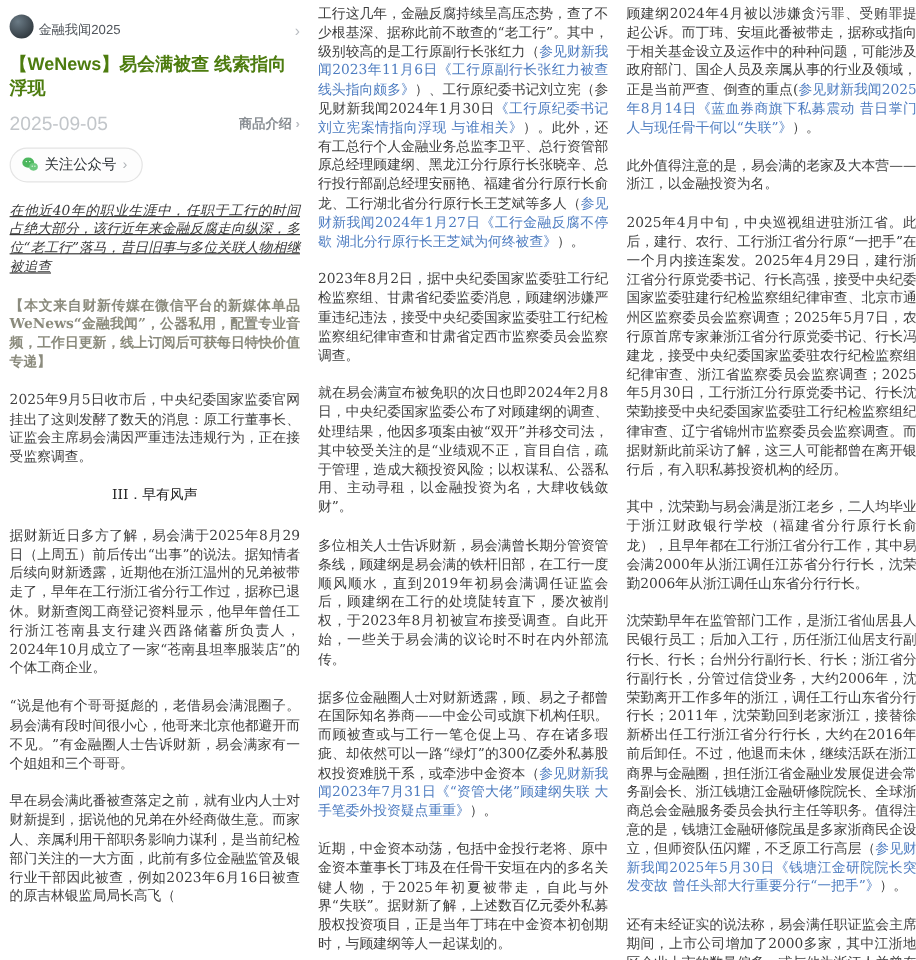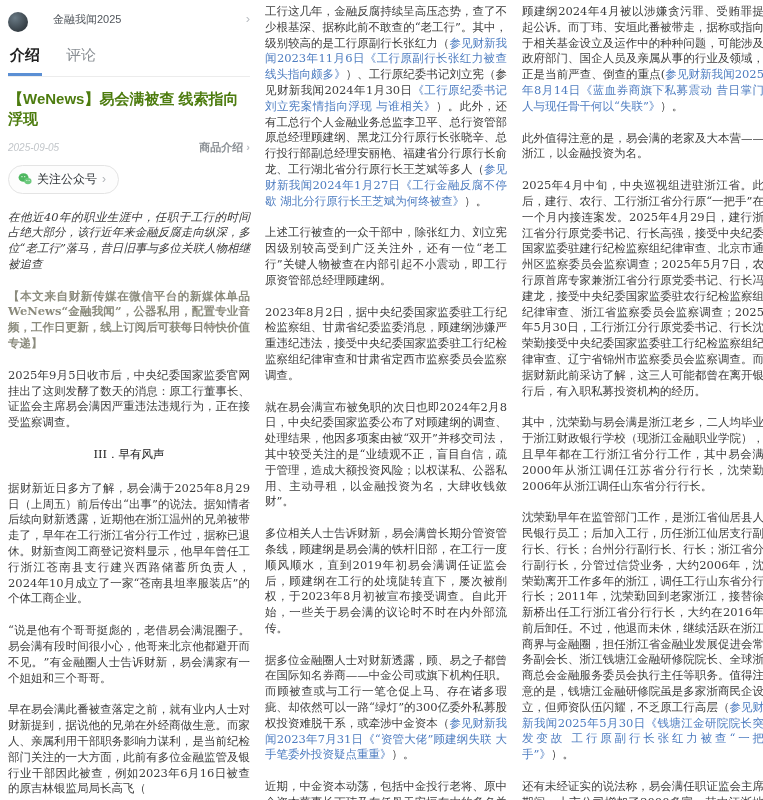--- a/index.html
+++ b/index.html
@@ -3,66 +3,62 @@
 <meta charset="utf-8">
 <style>
   * { margin:0; padding:0; box-sizing:border-box; }
   html,body { width:763px; height:800px; background:#ffffff; overflow:hidden; }
   body { font-family:"Liberation Sans", sans-serif; }
 
   .page { display:flex; gap:15px; padding:4px 10px 0 8px; }
   .col { width:242px; flex:0 0 242px; }
 
   
-  .account-row { display:flex; align-items:flex-start; gap:25px; padding:8px 0 10px; }
+  .account-row { display:flex; align-items:flex-end; gap:4px; padding:8px 0 10px; }
   .avatar { width:20px; height:20px; border-radius:50%;
             background:radial-gradient(circle at 35% 30%, #6a7a85, #20262b); flex:0 0 20px; }
   .account-name { font-size:11px; color:#51565c; }
   .account-chevron { margin-left:auto; color:#b9bdc2; font-size:13px; line-height:1; cursor:pointer; }
 
   .tabs { display:flex; gap:22px; border-bottom:1px solid #ececec; margin-bottom:12px; }
   .tab { font-size:15px; color:#8a8f94; padding:4px 2px 8px; cursor:pointer; }
   .tab.active { color:#1f1f1f; font-weight:bold; border-bottom:3px solid #5b8fd4; }
 
   .title { font-size:15px; font-weight:bold; color:#4d7c0f; line-height:1.35; margin:2px 0 10px; }
   .meta-row { display:flex; align-items:center; justify-content:space-between; margin-bottom:10px; }
-  .date { font-size:10px; color:#c2c6ca;font-style:italic; }
+  .date { font-size:16px; color:#c2c6ca; }
   .product-link { font-size:11px; color:#8a8f94; cursor:pointer;font-weight:bold; }
   .product-link .chev { color:#b9bdc2; }
 
   .follow-pill { display:inline-flex; align-items:center; gap:5px; border:1px solid #e4e4e4;
                  background:#fdfdfd; border-radius:15px; padding:5px 12px 5px 9px;
                  font-size:12px; color:#2f3438; cursor:pointer; margin-bottom:16px;justify-content:center; }
   .follow-pill .chev { color:#b0b4b8; font-size:12px; }
   .wechat-icon { width:14px; height:14px; display:inline-block; }
 
   
   .p { font-family:"DejaVu Serif","Liberation Serif",serif; font-size:11.5px; line-height:15.8px;
        color:#3d3d3d; text-align:justify; margin-bottom:16px; }
-  .p.intro { font-style:italic; color:#3a3a3a; }
+  .p.intro { font-style:italic; text-decoration:underline; color:#3a3a3a; }
   .p.notice { font-weight:bold; color:#8b8b7d; }
   .p.heading { text-align:center; font-weight:normal; color:#222; margin:4px 0 18px; }
   .p .link { color:#4d7cc0; cursor:pointer; }
 </style>
 </head>
 <body>
 
 <div class="page">
 
   <div class="col">
     <div class="account-row">
       <span class="avatar"></span>
       <span class="account-name">金融我闻2025</span>
       <span class="account-chevron">›</span>
     </div>
 
-    <div class="tabs">
-      <span class="tab active">介绍</span>
-      <span class="tab">评论</span>
-    </div>
 
     <div class="title">【WeNews】易会满被查 线索指向浮现</div>
 
     <div class="meta-row">
       <span class="date">2025-09-05</span>
       <span class="product-link">
         <span>商品介绍</span>
         <span class="chev">›</span>
       </span>
     </div>
@@ -87,33 +83,32 @@
         <p class="p heading"><span>III．早有风声</span></p>
         <p class="p"><span>据财新近日多方了解，易会满于2025年8月29日（上周五）前后传出“出事”的说法。据知情者后续向财新透露，近期他在浙江温州的兄弟被带走了，早年在工行浙江省分行工作过，据称已退休。财新查阅工商登记资料显示，他早年曾任工行浙江苍南县支行建兴西路储蓄所负责人，2024年10月成立了一家“苍南县坦率服装店”的个体工商企业。</span></p>
         <p class="p"><span>“说是他有个哥哥挺彪的，老借易会满混圈子。易会满有段时间很小心，他哥来北京他都避开而不见。”有金融圈人士告诉财新，易会满家有一个姐姐和三个哥哥。</span></p>
         <p class="p"><span>早在易会满此番被查落定之前，就有业内人士对财新提到，据说他的兄弟在外经商做生意。而家人、亲属利用干部职务影响力谋利，是当前纪检部门关注的一大方面，此前有多位金融监管及银行业干部因此被查，例如2023年6月16日被查的原吉林银监局局长高飞（</span></p>
       </div>
   </div>
 
   <div class="col">
     <div class="article-col">
         <p class="p"><span>工行这几年，金融反腐持续呈高压态势，查了不少根基深、据称此前不敢查的“老工行”。其中，级别较高的是工行原副行长张红力（</span><span class="link">参见财新我闻2023年11月6日《工行原副行长张红力被查 线头指向颇多》</span><span>）、工行原纪委书记刘立宪（参见财新我闻2024年1月30日</span><span class="link">《工行原纪委书记刘立宪案情指向浮现 与谁相关》</span><span>）。此外，还有工总行个人金融业务总监李卫平、总行资管部原总经理顾建纲、黑龙江分行原行长张晓辛、总行投行部副总经理安丽艳、福建省分行原行长俞龙、工行湖北省分行原行长王芝斌等多人（</span><span class="link">参见财新我闻2024年1月27日《工行金融反腐不停歇 湖北分行原行长王芝斌为何终被查》</span><span>）。</span></p>
-        <p class="p"><span>上述工行被查的一众干部中，除张红力、刘立宪因级别较高受到广泛关注外，还有一位“老工行”关键人物被查在内部引起不小震动，即工行原资管部总经理顾建纲。</span></p>
         <p class="p"><span>2023年8月2日，据中央纪委国家监委驻工行纪检监察组、甘肃省纪委监委消息，顾建纲涉嫌严重违纪违法，接受中央纪委国家监委驻工行纪检监察组纪律审查和甘肃省定西市监察委员会监察调查。</span></p>
         <p class="p"><span>就在易会满宣布被免职的次日也即2024年2月8日，中央纪委国家监委公布了对顾建纲的调查、处理结果，他因多项案由被“双开”并移交司法，其中较受关注的是“业绩观不正，盲目自信，疏于管理，造成大额投资风险；以权谋私、公器私用、主动寻租，以金融投资为名，大肆收钱敛财”。</span></p>
         <p class="p"><span>多位相关人士告诉财新，易会满曾长期分管资管条线，顾建纲是易会满的铁杆旧部，在工行一度顺风顺水，直到2019年初易会满调任证监会后，顾建纲在工行的处境陡转直下，屡次被削权，于2023年8月初被宣布接受调查。自此开始，一些关于易会满的议论时不时在内外部流传。</span></p>
         <p class="p"><span>据多位金融圈人士对财新透露，顾、易之子都曾在国际知名券商——中金公司或旗下机构任职。而顾被查或与工行一笔仓促上马、存在诸多瑕疵、却依然可以一路“绿灯”的300亿委外私募股权投资难脱干系，或牵涉中金资本（</span><span class="link">参见财新我闻2023年7月31日《“资管大佬”顾建纲失联 大手笔委外投资疑点重重》</span><span>）。</span></p>
         <p class="p"><span>近期，中金资本动荡，包括中金投行老将、原中金资本董事长丁玮及在任骨干安垣在内的多名关键人物，于2025年初夏被带走，自此与外界“失联”。据财新了解，上述数百亿元委外私募股权投资项目，正是当年丁玮在中金资本初创期时，与顾建纲等人一起谋划的。</span></p>
       </div>
   </div>
 
   <div class="col">
     <div class="article-col">
         <p class="p"><span>顾建纲2024年4月被以涉嫌贪污罪、受贿罪提起公诉。而丁玮、安垣此番被带走，据称或指向于相关基金设立及运作中的种种问题，可能涉及政府部门、国企人员及亲属从事的行业及领域，正是当前严查、倒查的重点(</span><span class="link">参见财新我闻2025年8月14日《蓝血券商旗下私募震动 昔日掌门人与现任骨干何以“失联”》</span><span>）。</span></p>
         <p class="p"><span>此外值得注意的是，易会满的老家及大本营——浙江，以金融投资为名。</span></p>
         <p class="p"><span>2025年4月中旬，中央巡视组进驻浙江省。此后，建行、农行、工行浙江省分行原“一把手”在一个月内接连案发。2025年4月29日，建行浙江省分行原党委书记、行长高强，接受中央纪委国家监委驻建行纪检监察组纪律审查、北京市通州区监察委员会监察调查；2025年5月7日，农行原首席专家兼浙江省分行原党委书记、行长冯建龙，接受中央纪委国家监委驻农行纪检监察组纪律审查、浙江省监察委员会监察调查；2025年5月30日，工行浙江分行原党委书记、行长沈荣勤接受中央纪委国家监委驻工行纪检监察组纪律审查、辽宁省锦州市监察委员会监察调查。而据财新此前采访了解，这三人可能都曾在离开银行后，有入职私募投资机构的经历。</span></p>
-        <p class="p"><span>其中，沈荣勤与易会满是浙江老乡，二人均毕业于浙江财政银行学校（现浙江金融职业学院），且早年都在工行浙江省分行工作，其中易会满2000年从浙江调任江苏省分行行长，沈荣勤2006年从浙江调任山东省分行行长。</span></p>
-        <p class="p"><span>沈荣勤早年在监管部门工作，是浙江省仙居县人民银行员工；后加入工行，历任浙江仙居支行副行长、行长；台州分行副行长、行长；浙江省分行副行长，分管过信贷业务，大约2006年，沈荣勤离开工作多年的浙江，调任工行山东省分行行长；2011年，沈荣勤回到老家浙江，接替徐新桥出任工行浙江省分行行长，大约在2016年前后卸任。不过，他退而未休，继续活跃在浙江商界与金融圈，担任浙江省金融业发展促进会常务副会长、浙江钱塘江金融研修院院长、全球浙商总会金融服务委员会执行主任等职务。值得注意的是，钱塘江金融研修院虽是多家浙商民企设立，但师资队伍闪耀，不乏原工行高层（</span><span class="link">参见财新我闻2025年5月30日《钱塘江金研院院长突发变故 工行原副行长张红力被查“一把手”》</span><span>）。</span></p>
+        <p class="p"><span>其中，沈荣勤与易会满是浙江老乡，二人均毕业于浙江财政银行学校（福建省分行原行长俞龙），且早年都在工行浙江省分行工作，其中易会满2000年从浙江调任江苏省分行行长，沈荣勤2006年从浙江调任山东省分行行长。</span></p>
+        <p class="p"><span>沈荣勤早年在监管部门工作，是浙江省仙居县人民银行员工；后加入工行，历任浙江仙居支行副行长、行长；台州分行副行长、行长；浙江省分行副行长，分管过信贷业务，大约2006年，沈荣勤离开工作多年的浙江，调任工行山东省分行行长；2011年，沈荣勤回到老家浙江，接替徐新桥出任工行浙江省分行行长，大约在2016年前后卸任。不过，他退而未休，继续活跃在浙江商界与金融圈，担任浙江省金融业发展促进会常务副会长、浙江钱塘江金融研修院院长、全球浙商总会金融服务委员会执行主任等职务。值得注意的是，钱塘江金融研修院虽是多家浙商民企设立，但师资队伍闪耀，不乏原工行高层（</span><span class="link">参见财新我闻2025年5月30日《钱塘江金研院院长突发变故 曾任头部大行重要分行“一把手”》</span><span>）。</span></p>
         <p class="p"><span>还有未经证实的说法称，易会满任职证监会主席期间，上市公司增加了2000多家，其中江浙地区企业上市的数量偏多，或与他为浙江人并曾在江苏省工作多年存在一定关联，不排除其家人染指其中的可能。■</span></p>
       </div>
   </div>
 
 </div>
 
 </body></html>

